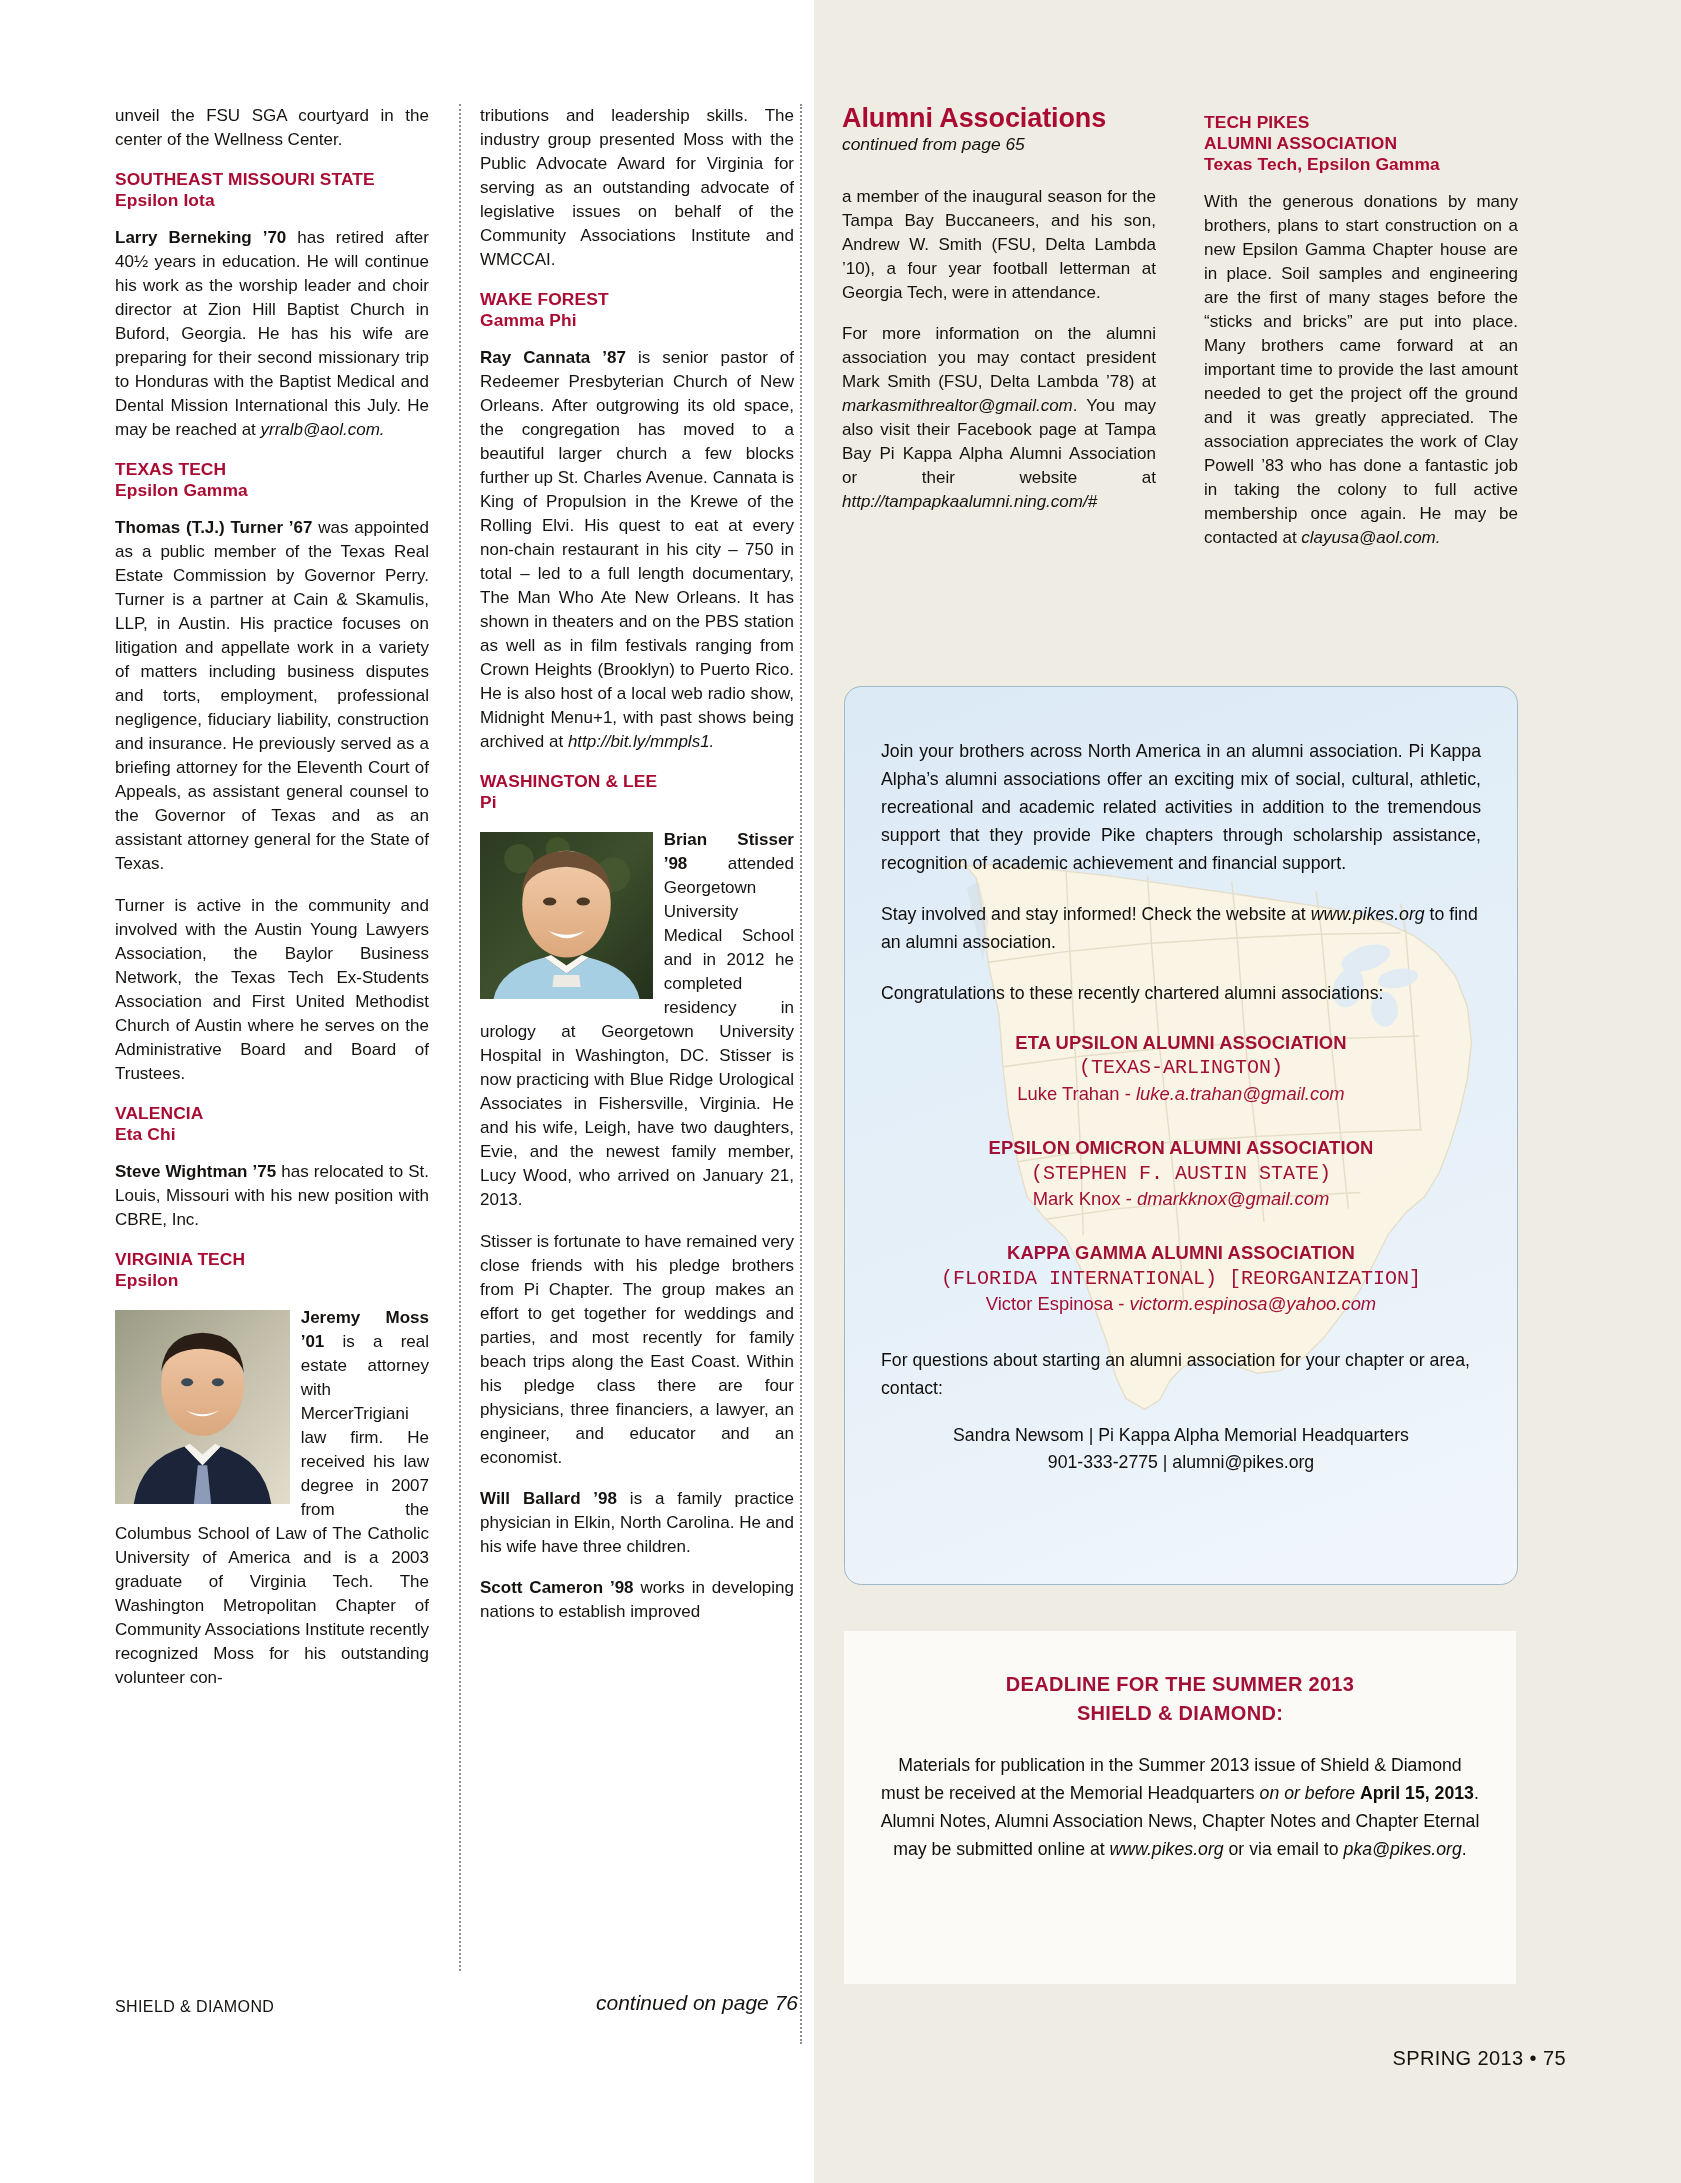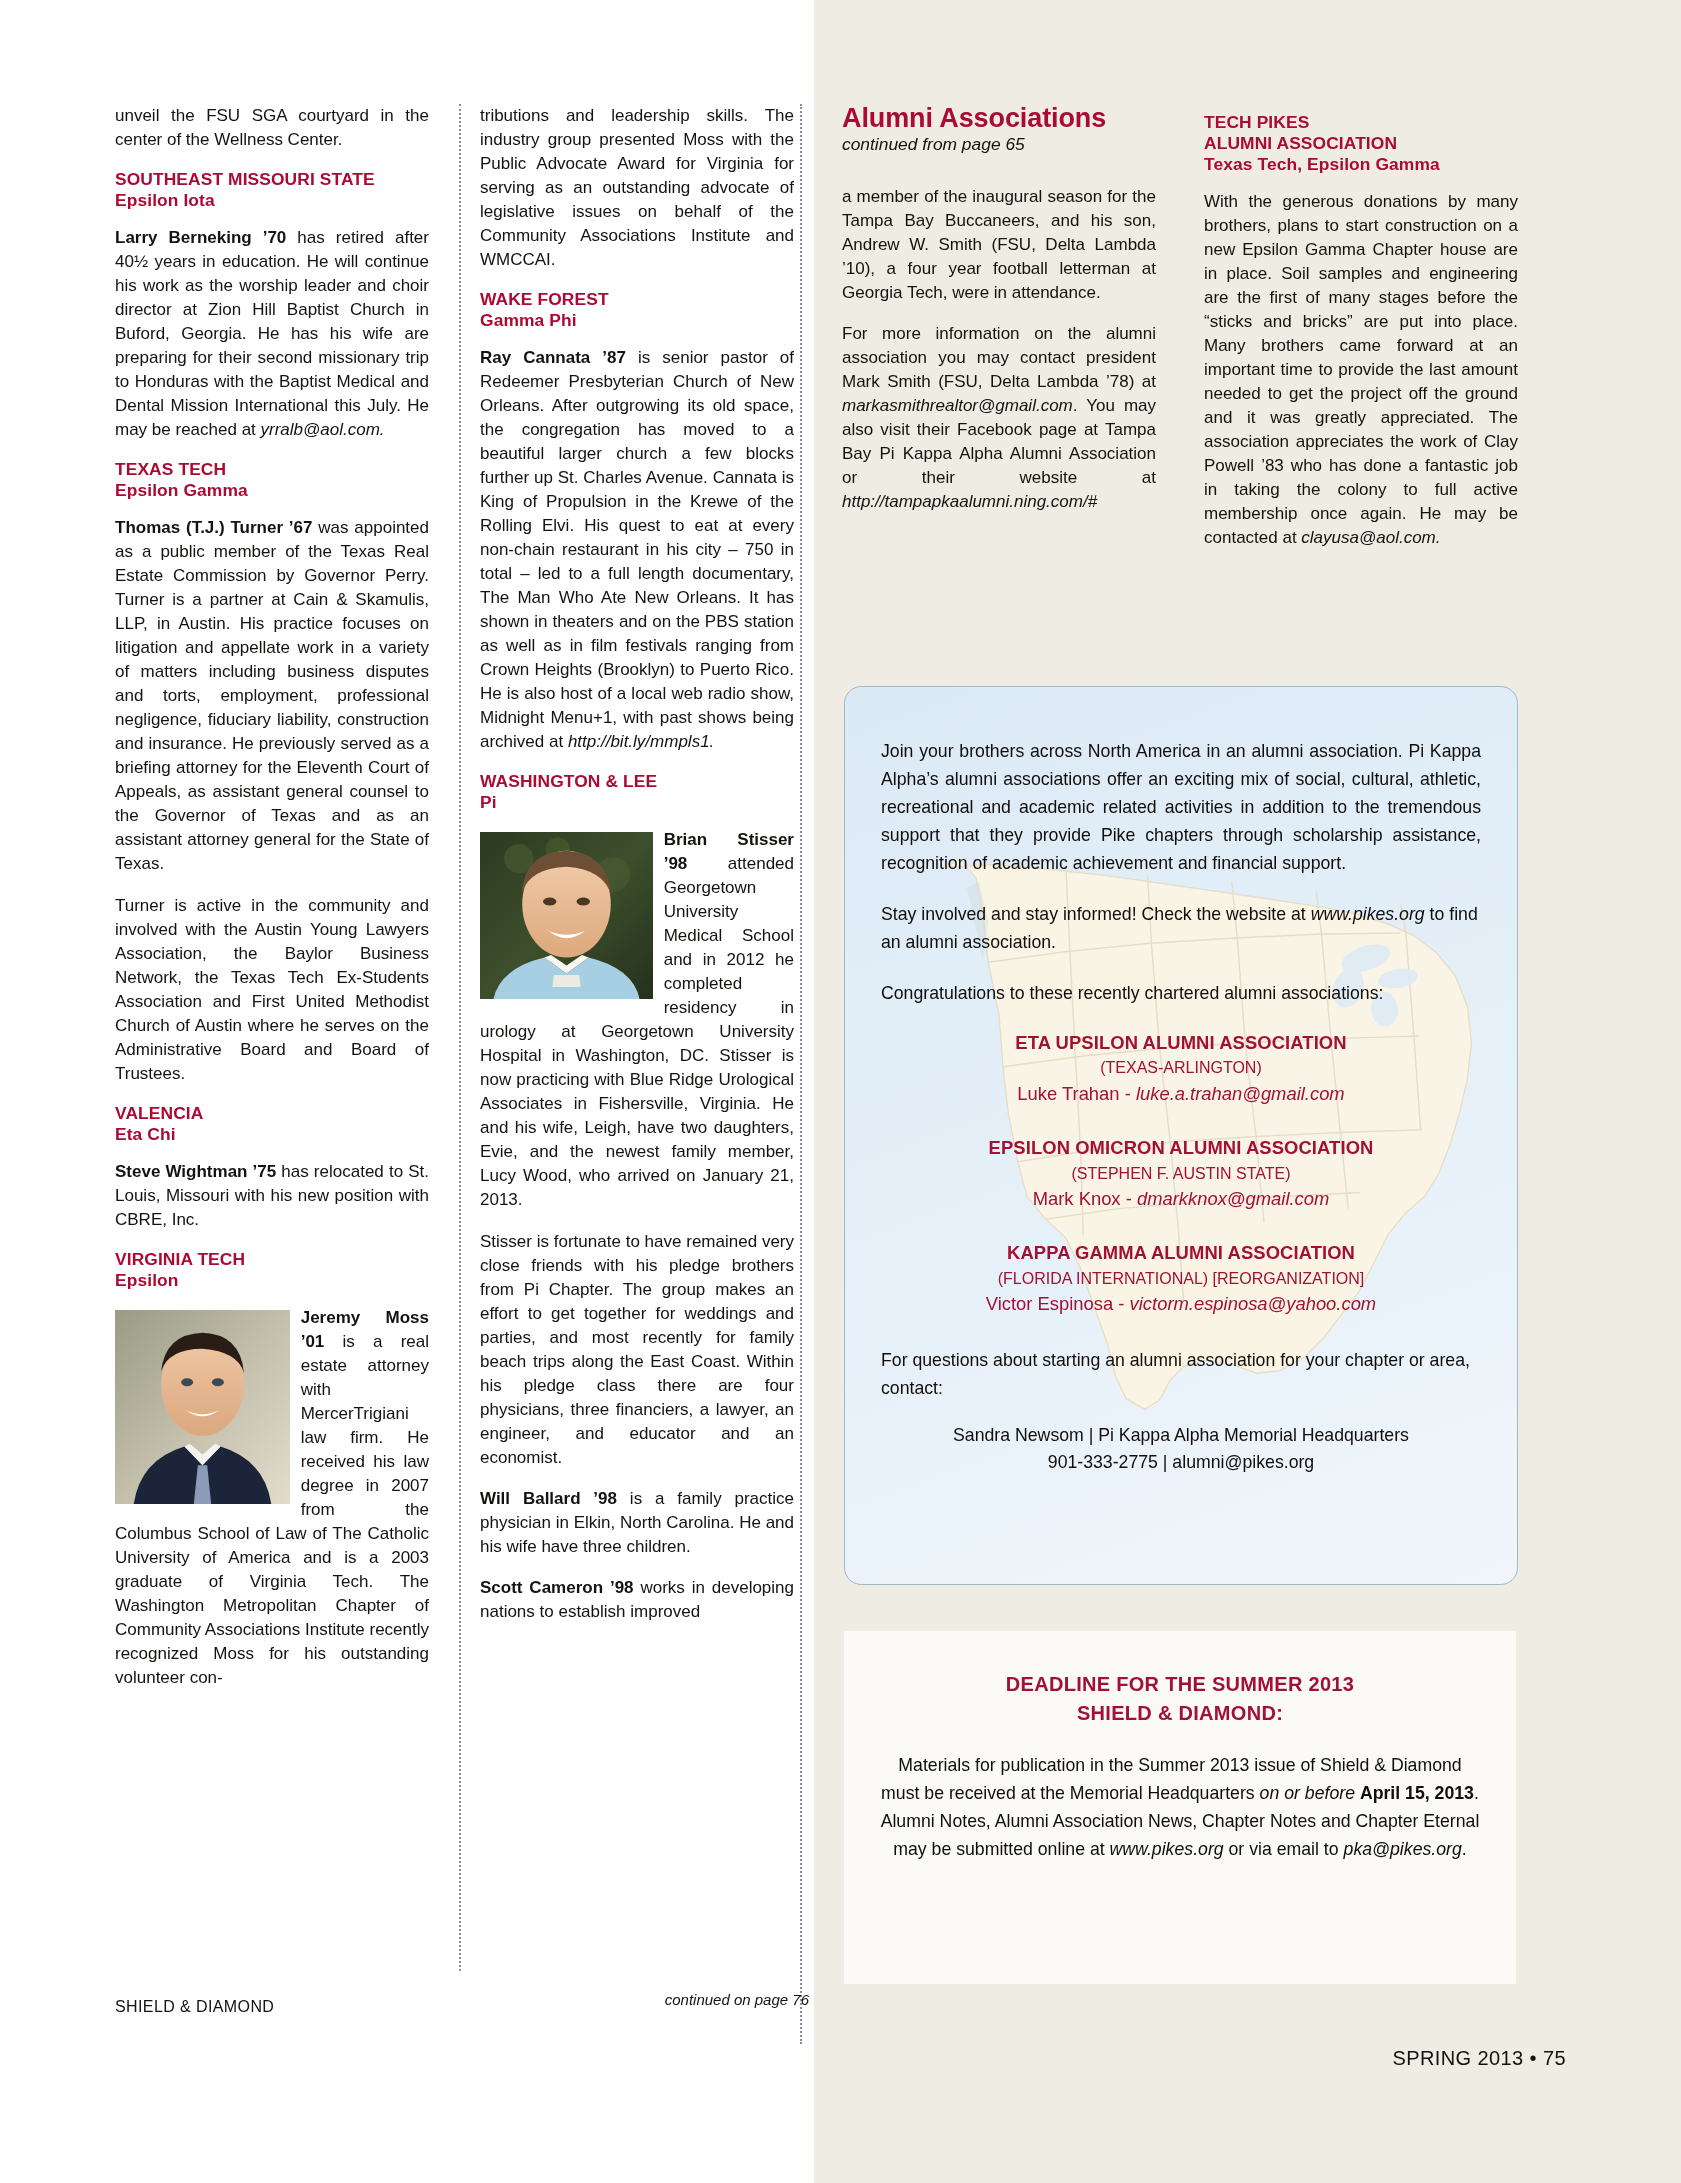--- a/index.html
+++ b/index.html
@@ -85,21 +85,21 @@
     padding:50px 36px 0 36px;box-sizing:border-box;
   }
   .blue-text{
     font-size:17.7px;line-height:28px;color:#100e0c;text-align:justify;
     margin:0 0 23px 0;position:relative;z-index:3;
     font-stretch:condensed;
   }
   .blue-text.nojust{text-align:left;}
   .aa-block{text-align:center;position:relative;z-index:3;margin:0 0 29px 0;}
   .aa-name{color:#a31036;font-weight:700;font-size:18.4px;line-height:25.4px;letter-spacing:0.1px;}
-  .aa-school{color:#a31036;font-size:16px;line-height:25.4px;}
+  .aa-school{color:#a31036;font-size:20px;line-height:25.4px;font-family:Liberation Mono, monospace;}
   .aa-contact{color:#a31036;font-size:18.4px;line-height:25.4px;}
   .aa-contact .em{font-style:italic;}
   .blue-foot{
     position:relative;z-index:3;font-size:17.7px;line-height:28px;color:#100e0c;
     margin:0 0 20px 0;
   }
   .blue-center-small{
     position:relative;z-index:3;text-align:center;
     font-size:17.7px;line-height:27px;color:#100e0c;
   }
@@ -121,22 +121,22 @@
   
   .footer-left{
     position:absolute;left:115px;top:1998px;
     font-size:16px;letter-spacing:0.4px;color:#15120f;font-weight:400;
   }
   .footer-right{
     position:absolute;right:115px;top:2047px;
     font-size:20px;letter-spacing:0.4px;color:#15120f;font-weight:400;
   }
   .continued{
-    position:absolute;left:495px;top:1991px;width:314px;text-align:right;
-    font-style:italic;font-size:15px;color:#15120f;
+    position:absolute;left:484px;top:1991px;width:314px;text-align:right;
+    font-style:italic;font-size:21px;color:#15120f;
   }
   .clearfix::after{content:"";display:block;clear:both;}
 </style>
 </head>
 <body>
 
 <div id="page">
 
   <div class="right-panel"></div>
 

